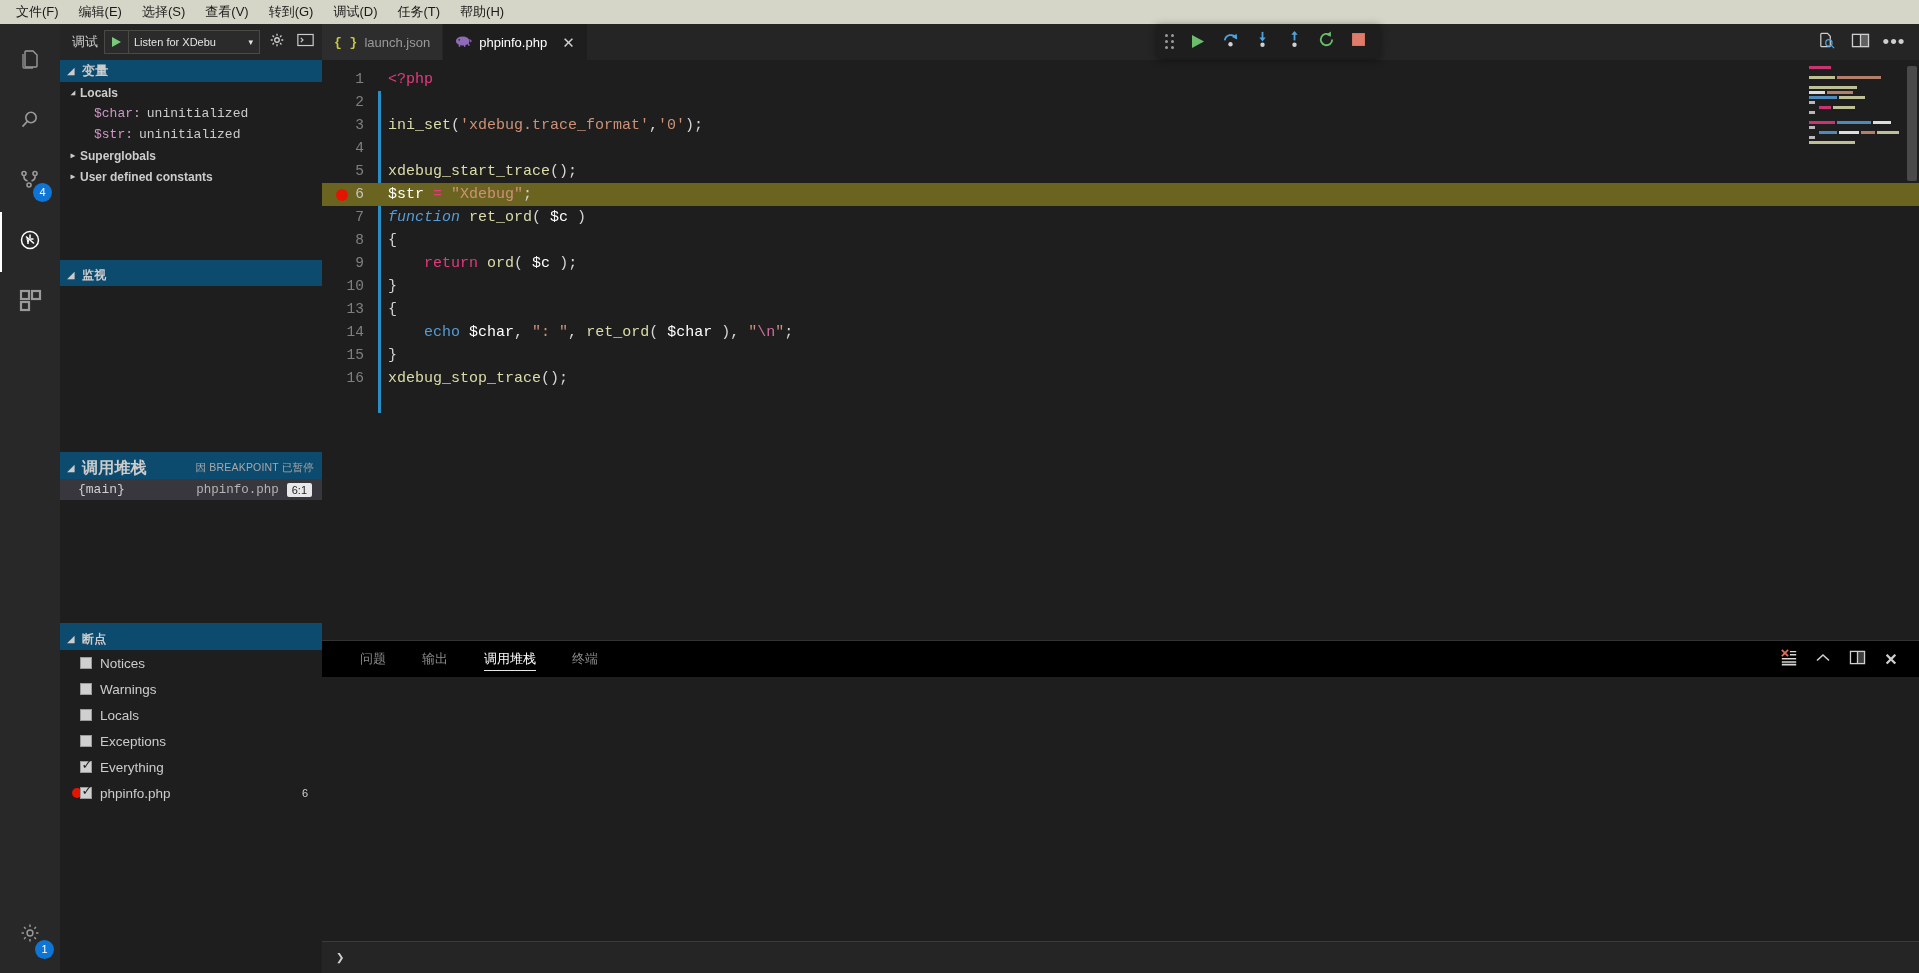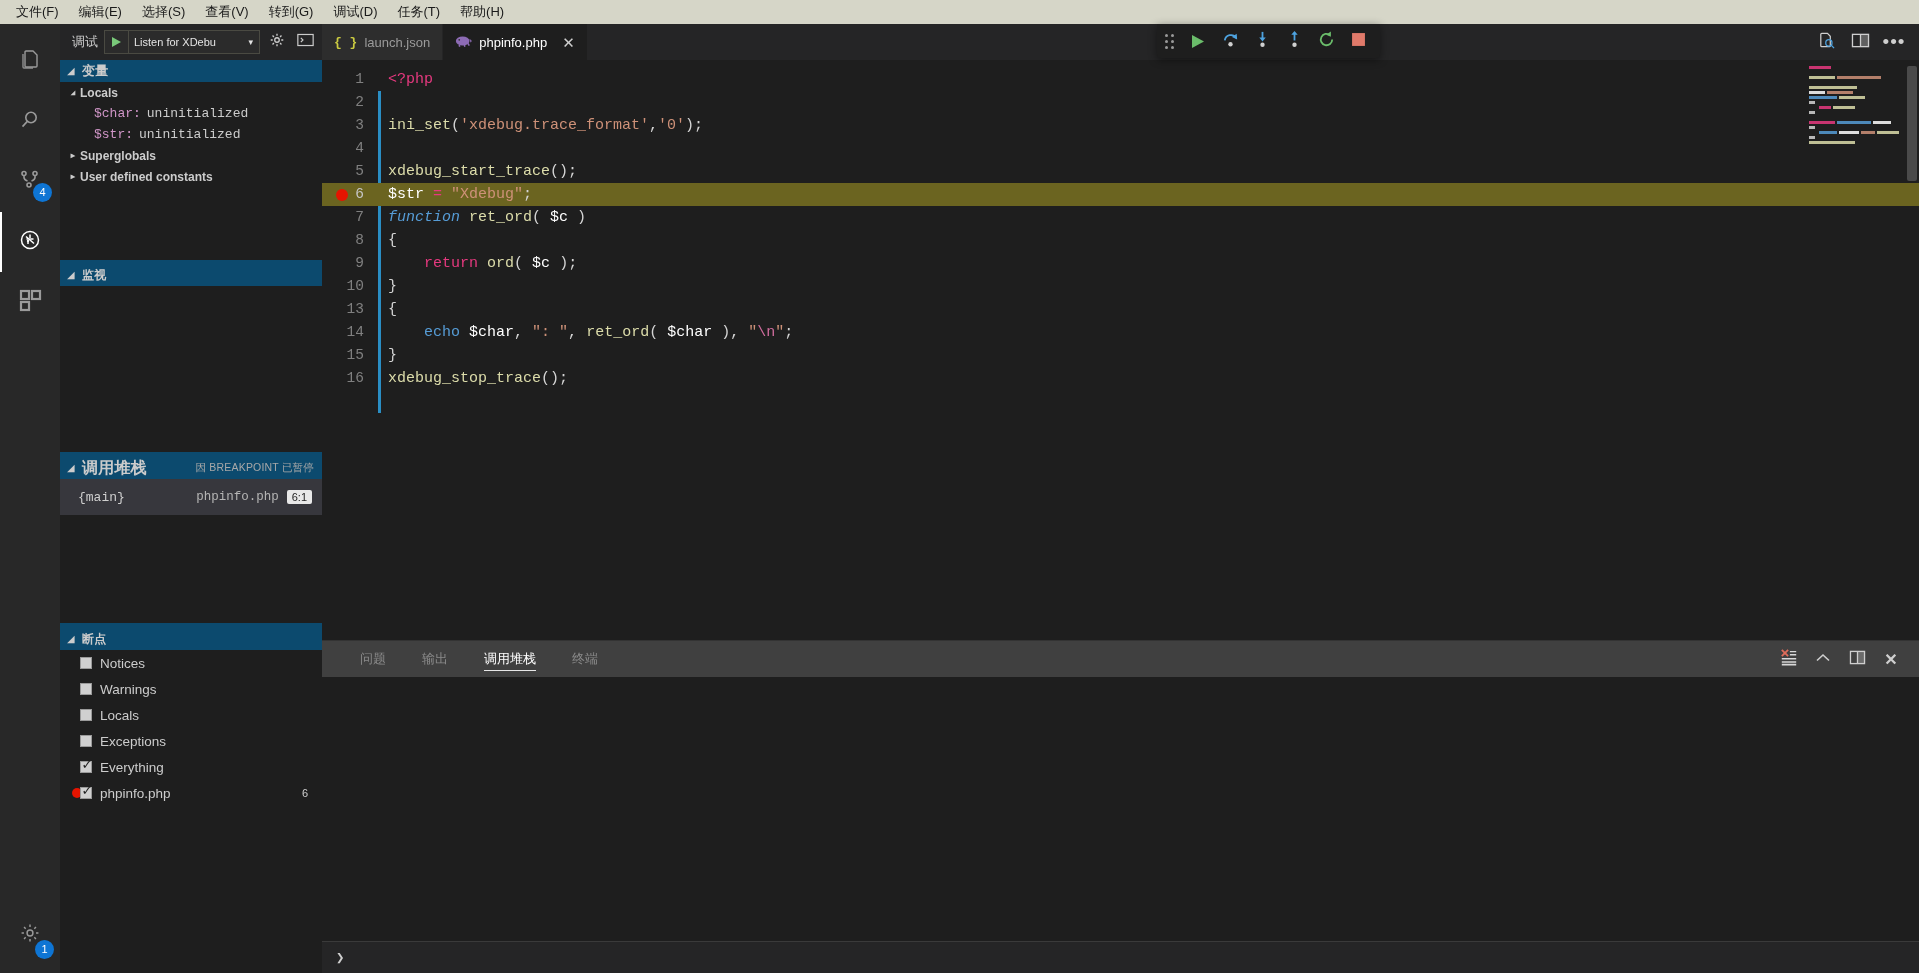--- a/index.html
+++ b/index.html
@@ -93,21 +93,21 @@
              font-family: "Liberation Mono", monospace; padding-left: 6px; }
   .var-row .tri { font-size: 8px; }
   .grp-label { font-weight: bold; font-family: "Liberation Sans", sans-serif; font-size: 12px; color: #ccc; }
   .var-name { color: #d196c8; }
   .var-val { color: #cccccc; }
 
   
   #callstack-header { display: flex; align-items: center; height: 22px; padding-left:4px; }
   #cs-reason { margin-left: auto; font-size: 10.5px; color: #a8a8a8; padding-right: 8px; font-weight: normal;}
   .cs-row {
-    height: 36px; display: flex; align-items: center;
+    height: 21px; display: flex; align-items: center;
     background: #37373d; font-size: 13px; padding-left: 18px;
     font-family: "Liberation Mono", monospace; color: #cfcfcf;
   }
   .cs-file { margin-left: auto; color: #b5b5b5; font-size: 12.5px; }
   .cs-pos {
     margin-left: 8px; margin-right: 10px;
     background: #e8e8e8; color: #1e1e1e;
     font-size: 11px; padding: 1px 5px; border-radius: 2px;
     font-family: "Liberation Sans", sans-serif;
   }
@@ -194,21 +194,21 @@
   }
   .mm-line { height: 3px; margin-bottom: 2px; display: flex; gap: 2px; }
   .mm-seg { height: 3px; }
 
   #scrollthumb {
     position: absolute; right: 2px; top: 6px; width: 10px; height: 115px;
     background: #4a4a4a; border-radius: 2px;
   }
 
   
-  #panel { height: 333px; background: #404040; border-top: 1px solid #333; display: flex; flex-direction: column; }
+  #panel { height: 333px; background: #000000; border-top: 1px solid #333; display: flex; flex-direction: column; }
   #paneltabs { height: 36px; display: flex; align-items: center; padding-left: 20px; gap: 0px; position: relative; }
   .ptab {
     font-size: 13px; color: #8a8a8a; padding: 0 18px;
     height: 36px; display: flex; align-items: center; position: relative;
   }
   .ptab.active { color: #ffffff; }
   .ptab.active::after {
     content:""; position:absolute; left: 18px; right: 18px; bottom: 6px;
     height: 1px; background: #e7e7e7;
   }

